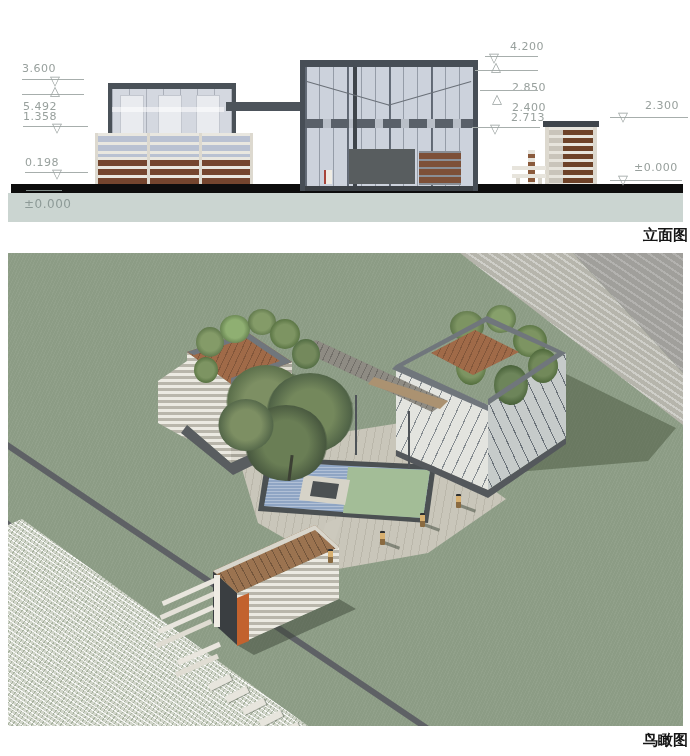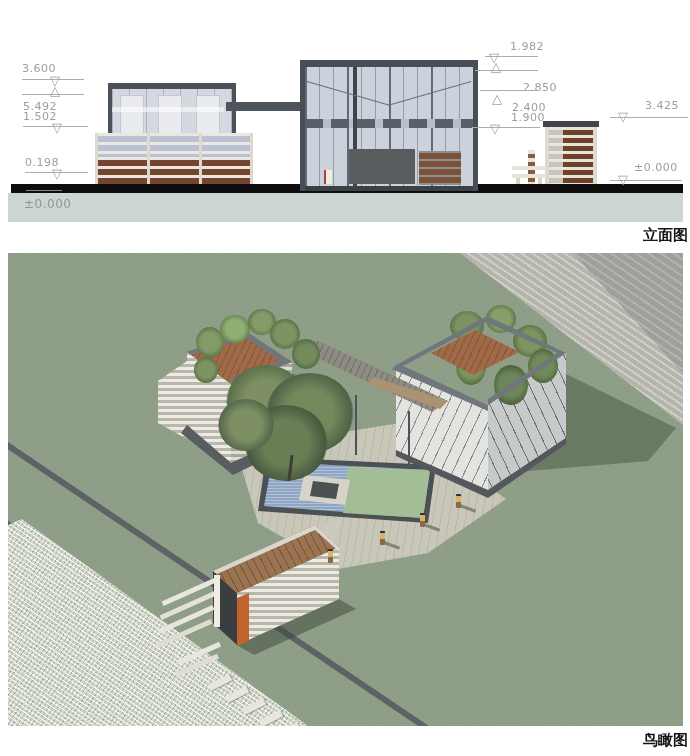--- a/index.html
+++ b/index.html
@@ -98,43 +98,43 @@
   <div class="abs" style="left:516px;top:178px;width:4px;height:6px;background:#d8d4ca;"></div>
   <div class="abs" style="left:538px;top:178px;width:4px;height:6px;background:#d8d4ca;"></div>
   <div class="abs" style="left:528px;top:150px;width:7px;height:34px;background:repeating-linear-gradient(180deg,#e7e4dc 0 4px,#8a5a3c 4px 8px);"></div>
 
   <div class="dim" style="left:22px;top:63px;">3.600</div>
   <div class="dline" style="left:22px;top:79px;width:62px;"></div>
   <div class="dtri" style="left:50px;top:74px;">▽</div>
   <div class="dline" style="left:22px;top:94px;width:62px;"></div>
   <div class="dtri" style="left:50px;top:84px;">△</div>
   <div class="dim" style="left:23px;top:101px;">5.492</div>
-  <div class="dim" style="left:23px;top:111px;">1.502</div>
+  <div class="dim" style="left:23px;top:111px;">1.358</div>
   <div class="dline" style="left:23px;top:126px;width:65px;"></div>
   <div class="dtri" style="left:52px;top:121px;">▽</div>
   <div class="dim" style="left:25px;top:157px;">0.198</div>
   <div class="dline" style="left:25px;top:172px;width:63px;"></div>
   <div class="dtri" style="left:52px;top:167px;">▽</div>
   <div class="dline" style="left:26px;top:190px;width:36px;background:#7c8784;"></div>
   <div class="dim" style="left:24px;top:198px;font-size:12px;color:#8d9a97;">±0.000</div>
 
-  <div class="dim" style="left:510px;top:41px;">1.982</div>
+  <div class="dim" style="left:510px;top:41px;">4.200</div>
   <div class="dline" style="left:485px;top:56px;width:53px;"></div>
   <div class="dtri" style="left:489px;top:51px;">▽</div>
   <div class="dline" style="left:475px;top:70px;width:63px;"></div>
   <div class="dtri" style="left:491px;top:60px;">△</div>
-  <div class="dim" style="left:512px;top:82px;margin-left:11px;">2.850</div>
+  <div class="dim" style="left:512px;top:82px;">2.850</div>
   <div class="dline" style="left:480px;top:90px;width:58px;"></div>
   <div class="dtri" style="left:492px;top:92px;">△</div>
   <div class="dim" style="left:512px;top:102px;">2.400</div>
-  <div class="dim" style="left:511px;top:112px;">1.900</div>
+  <div class="dim" style="left:511px;top:112px;">2.713</div>
   <div class="dline" style="left:472px;top:127px;width:68px;"></div>
   <div class="dtri" style="left:490px;top:122px;">▽</div>
 
-  <div class="dim" style="left:645px;top:100px;">3.425</div>
+  <div class="dim" style="left:645px;top:100px;">2.300</div>
   <div class="dline" style="left:610px;top:117px;width:78px;"></div>
   <div class="dtri" style="left:618px;top:110px;">▽</div>
   <div class="dim" style="left:634px;top:162px;">±0.000</div>
   <div class="dline" style="left:610px;top:180px;width:72px;"></div>
   <div class="dtri" style="left:618px;top:173px;">▽</div>
 
   <div class="sec-label" style="right:2px;top:226px;">立面图</div>
 </div>
 
 <div id="aerial">

